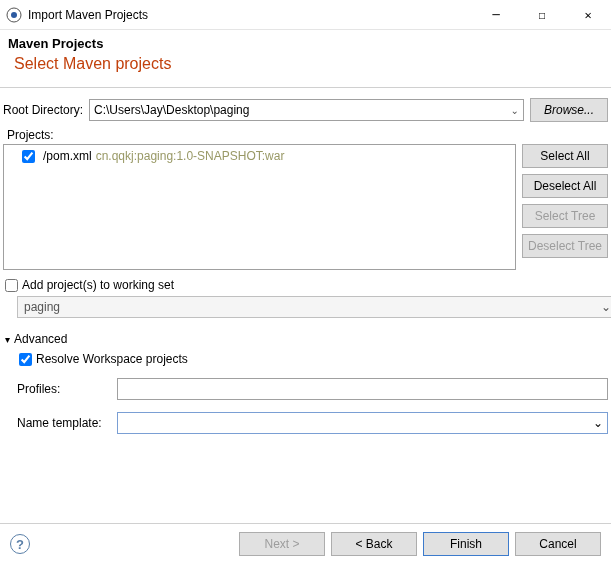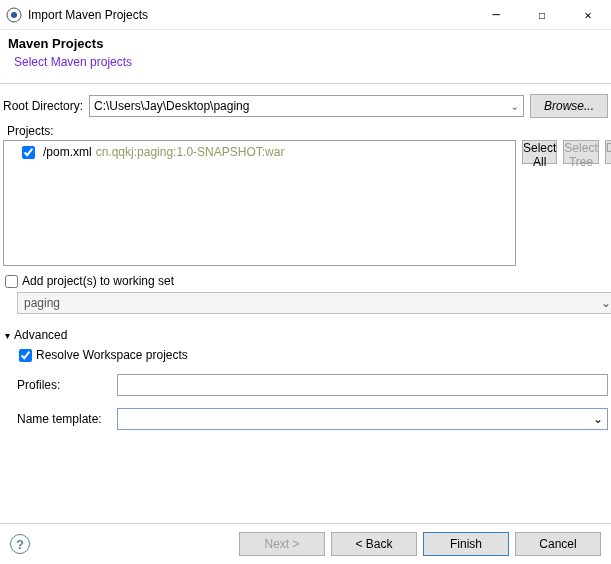--- a/index.html
+++ b/index.html
@@ -39,22 +39,22 @@
   }
   .header-inner {
     padding: 0 8px;
   }
   .header h2 {
     margin: 0 0 4px 0;
     font-size: 13px;
     font-weight: bold;
   }
   .header .sub {
-    font-size: 12px;
-    color: #6d28d9;
+    font-size: 16px;
+    color: #c2410c;
     margin-left: 6px;
   }
   .divider { height: 1px; background: #d0d0d0; }
   .body-area {
     padding: 10px 3px 0 3px;
   }
   .row { display: flex; align-items: center; margin-bottom: 6px; }
   .row label.lbl { margin-right: 6px; }
   .combo, .text-input {
     flex: 1;
@@ -90,20 +90,21 @@
     overflow: auto;
   }
   .tree-item { display: flex; align-items: center; gap: 4px; }
   .tree-item input[type=checkbox] { margin: 0 4px 0 12px; }
   .tree-path { color: #000; }
   .tree-coord { color: #999966; }
   .side-col {
     width: 86px;
     margin-left: 6px;
     display: flex;
+    flex-direction: column;
     gap: 6px;
   }
   .thin-btn {
     height: 24px;
     border: 1px solid #adadad;
     background: #e1e1e1;
     font-family: inherit;
     font-size: 12px;
     padding: 0;
   }
@@ -220,20 +221,21 @@
   <div class="projects-container">
     <div class="tree-box">
       <div class="tree-item">
         <input type="checkbox" checked="" style="">
         <span class="tree-path">/pom.xml</span>
         <span class="tree-coord">cn.qqkj:paging:1.0-SNAPSHOT:war</span>
       </div>
     </div>
     <div class="side-col">
       <button class="thin-btn">Select All</button>
+      <button class="thin-btn">Deselect All</button>
       <button class="thin-btn" disabled="">Select Tree</button>
       <button class="thin-btn" disabled="">Deselect Tree</button>
     </div>
   </div>
 
   <div class="check-row">
     <input type="checkbox" style="">
     <span>Add project(s) to working set</span>
   </div>
   <div class="wide-select">

